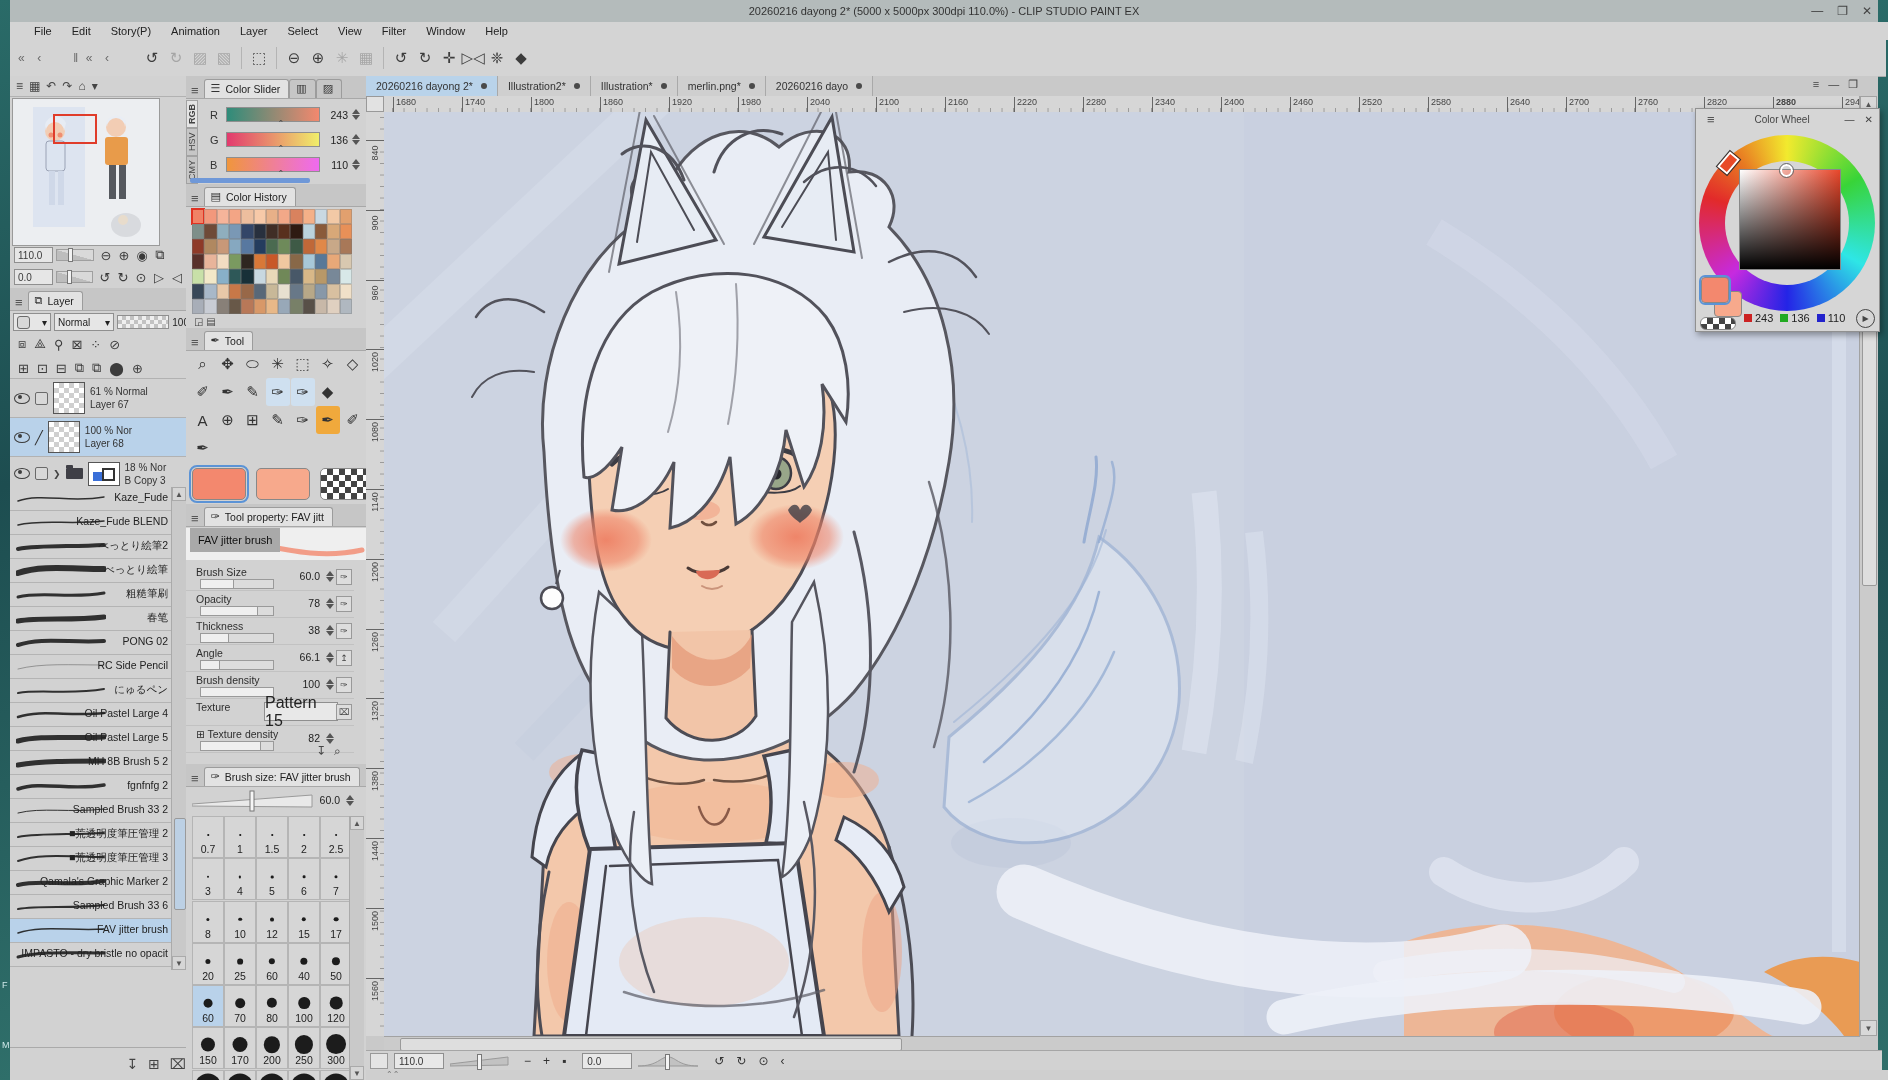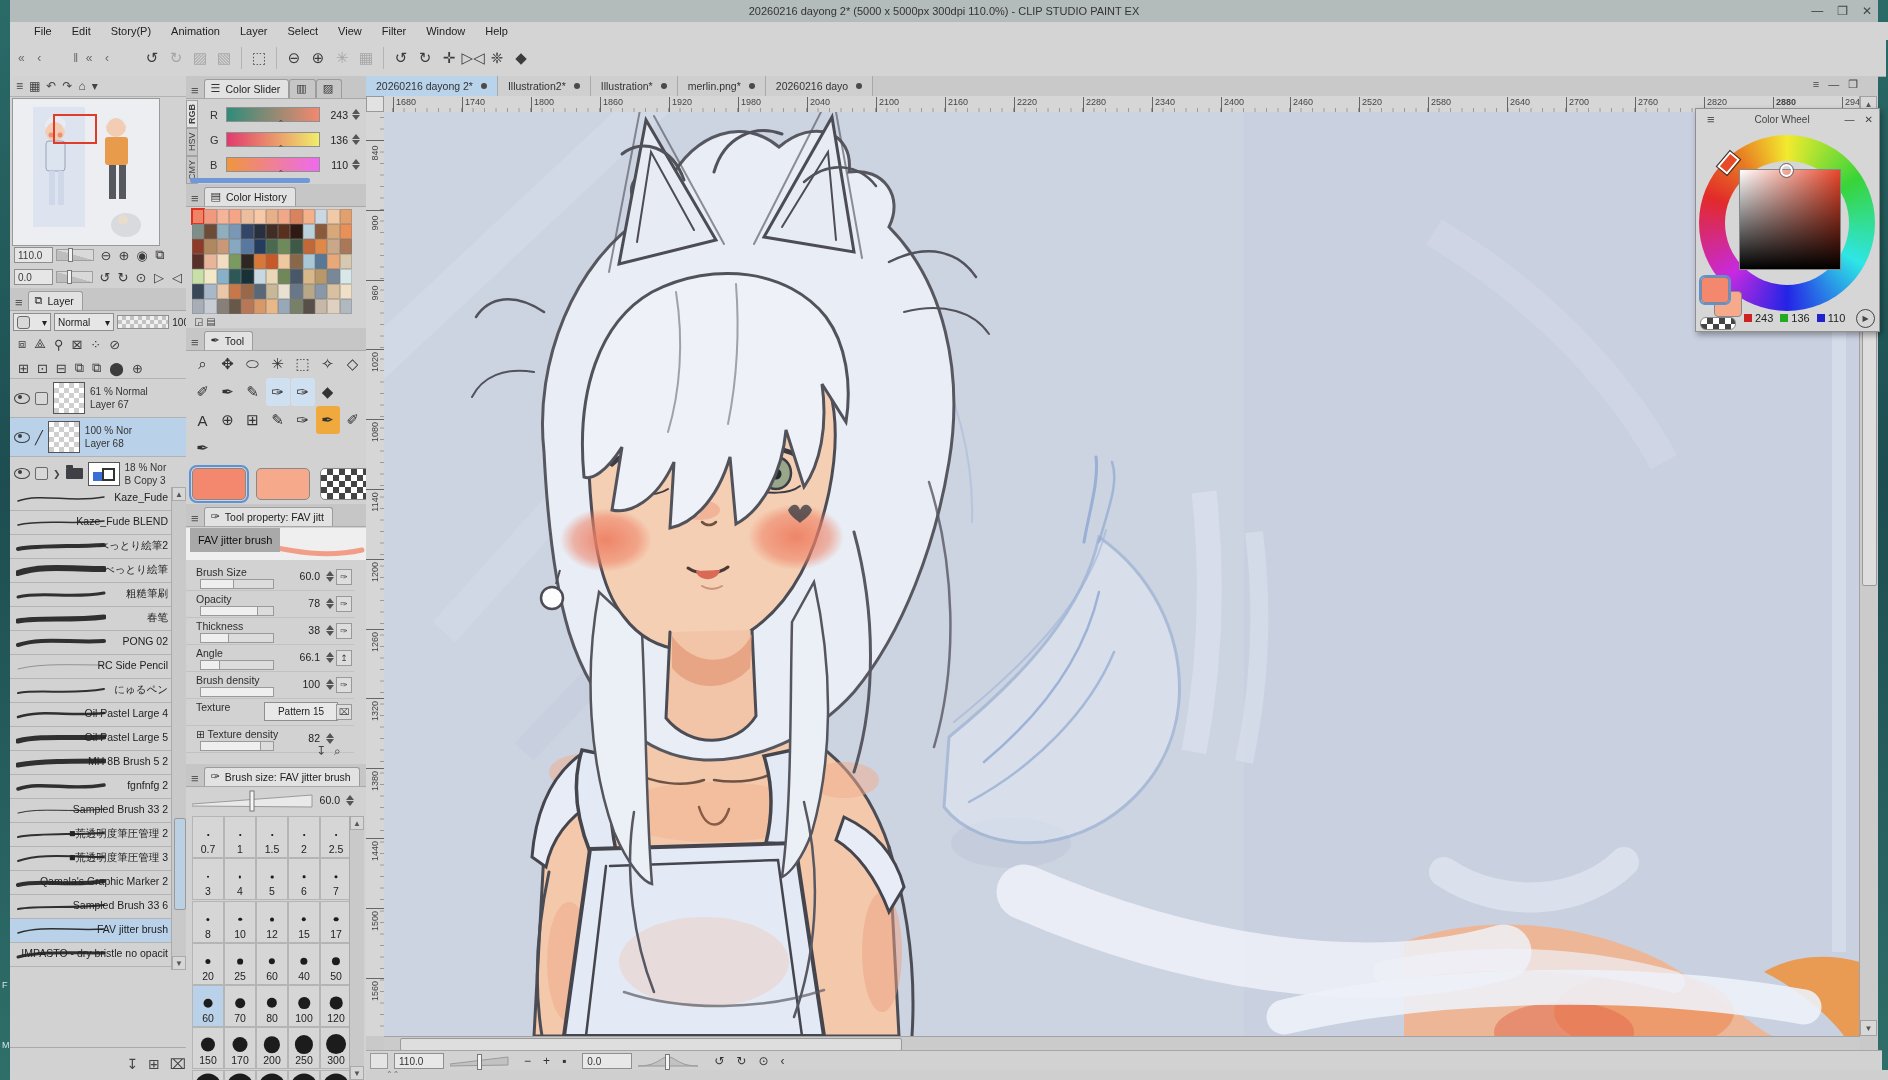--- a/index.html
+++ b/index.html
@@ -96,21 +96,21 @@
      linear-gradient(45deg,#444 25%,transparent 25%,transparent 75%,#444 75%),
      linear-gradient(45deg,#444 25%,#fff 25%,#fff 75%,#444 75%);
      background-size:12px 12px;background-position:0 0,6px 6px;}
   .prow{position:relative;height:26px;border-bottom:1px solid #c2c2c2;}
   .prow .plbl{position:absolute;left:10px;top:2px;font-size:10.5px;color:#2e2e2e;}
   .prow .pbar{position:absolute;left:14px;top:15px;width:72px;height:8px;border:1px solid #9a9a9a;background:#dcdcdc;}
   .prow .pbar i{display:block;height:100%;background:#efefef;border-right:1px solid #9a9a9a;}
   .prow .pval{position:absolute;right:34px;top:6px;font-size:10.5px;text-align:right;}
   .prow .spin{position:absolute;right:20px;top:7px;}
   .prow .pico{position:absolute;right:2px;top:5px;width:14px;height:14px;border:1px solid #999;background:#ddd;font-size:9px;display:flex;align-items:center;justify-content:center;color:#444;}
-  .prow .pdrop{position:absolute;left:78px;top:3px;width:72px;height:17px;background:#e8e8e8;border:1px solid #8f8f8f;font-size:10px;display:flex;align-items:center;justify-content:center;}
+  .prow .pdrop{position:absolute;left:78px;top:3px;width:72px;height:17px;background:#e8e8e8;border:1px solid #8f8f8f;font-size:16px;display:flex;align-items:center;justify-content:center;}
   #sizegrid{display:grid;grid-template-columns:repeat(5,1fr);width:160px;}
   .szcell{height:38px;border:0.5px solid #b5b5b5;display:flex;flex-direction:column;align-items:center;justify-content:flex-end;padding-bottom:2px;position:relative;background:#d6d6d6;}
   .szcell.sel{background:#b9d2ea;}
   .szcell .dot{border-radius:50%;background:#1c1c1c;position:absolute;top:45%;left:50%;transform:translate(-50%,-60%);}
   .szcell .szlbl{font-size:10.5px;color:#222;}
   
   #canvasarea{left:366px;top:76px;width:1512px;height:1004px;background:#c9c9c9;}
   #doctabs{position:absolute;left:0;top:0;width:1512px;height:20px;background:#c9c9c9;display:flex;border-bottom:1px solid #a6a6a6;}
   .dtab{display:flex;align-items:center;gap:8px;padding:0 10px;border-right:1px solid #a9a9a9;font-size:10.5px;color:#333;background:#cfcfcf;white-space:nowrap;overflow:hidden;}
   .dtab.on{background:#b9d3ea;}

